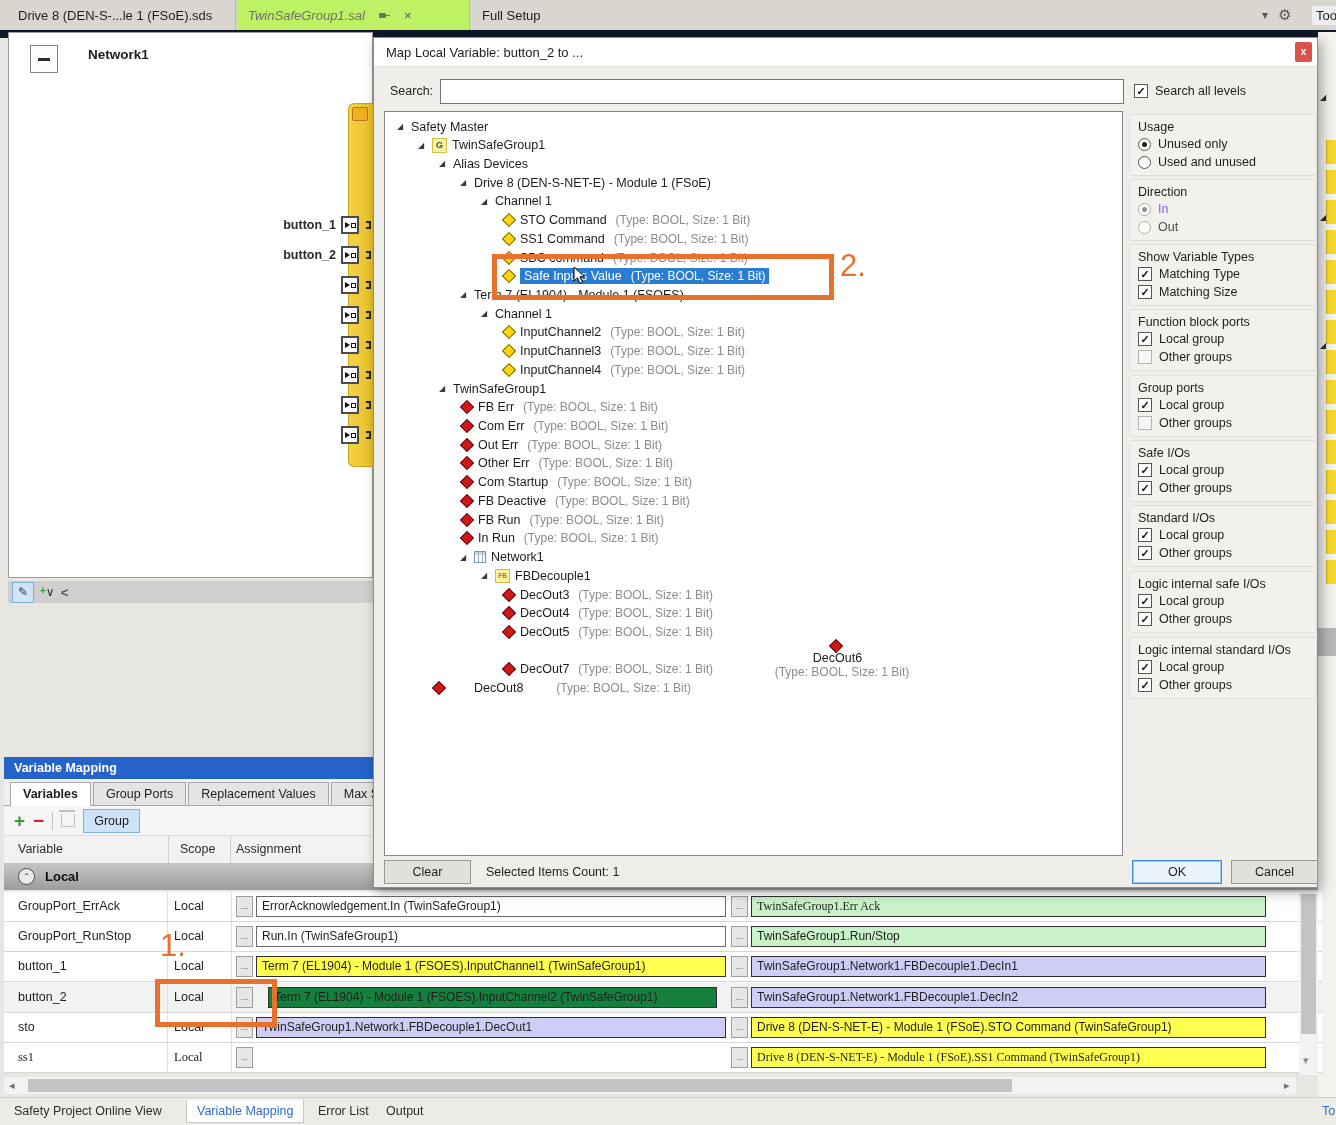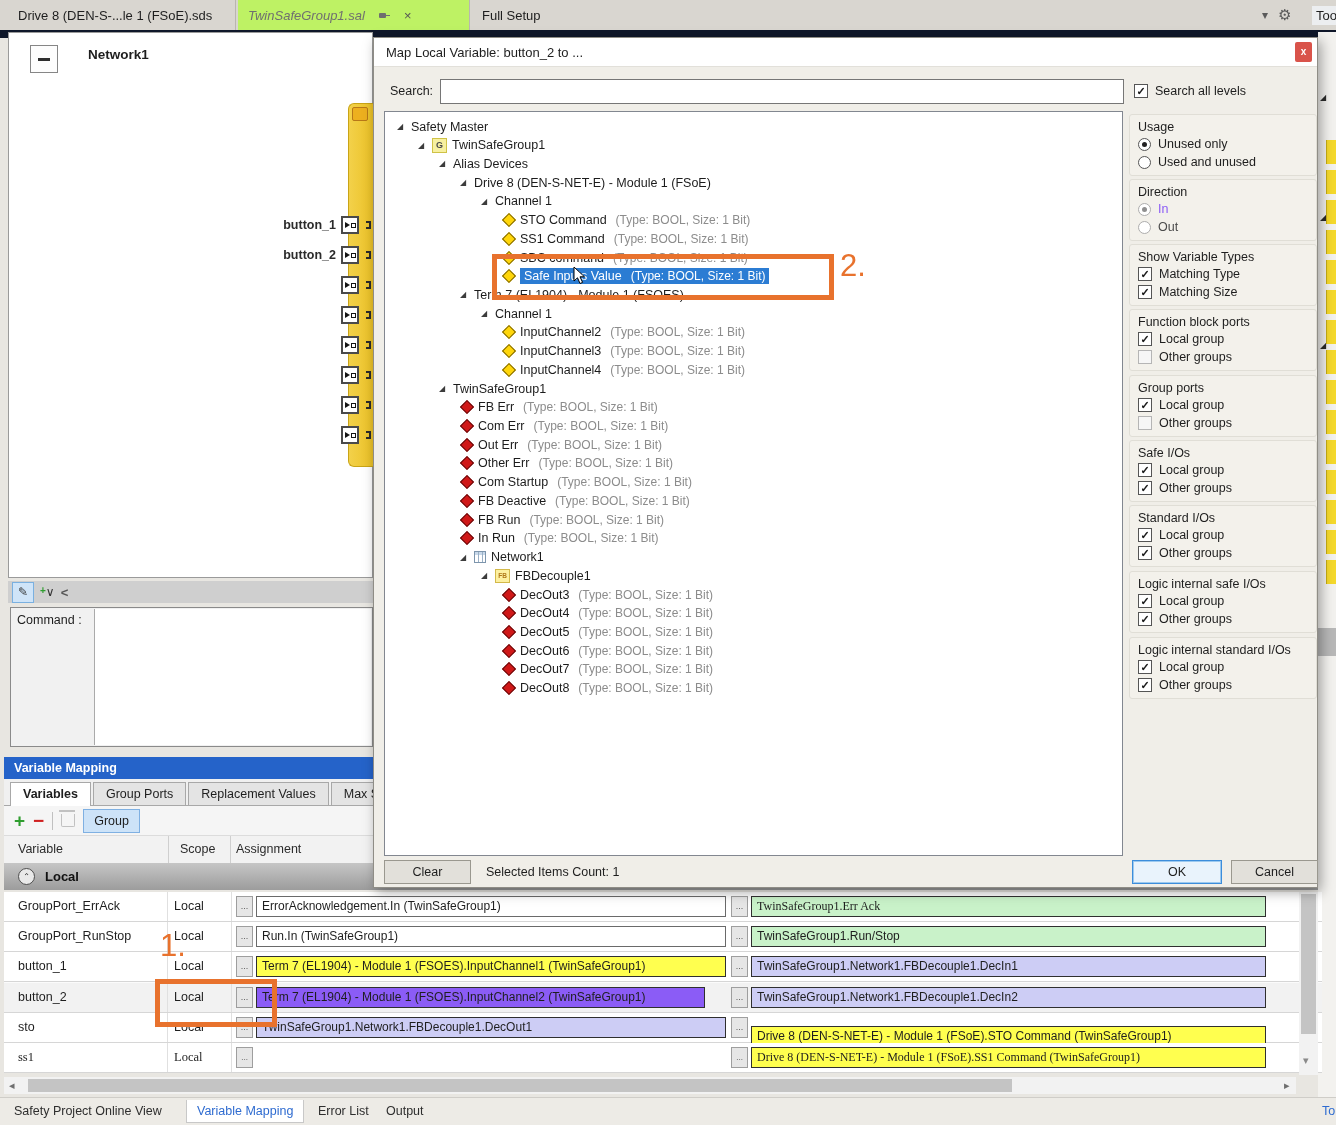--- a/index.html
+++ b/index.html
@@ -215,24 +215,20 @@
         <span class="tri"></span>
         <span class="sq"></span>
       </div>
       <div class="abs cmark" style="left: 366px; top: 431px;"></div>
     </div>
   <div class="abs edit-toolbar">
     <span class="et-ic1">✎</span>
     <span class="et-ic2"><span class="plus">+</span>∨</span>
     <span class="et-ic3">&lt;</span>
   </div>
-  <div class="abs command-box">
-    <span class="cmd-label">Command :</span>
-    <div class="cmd-area"></div>
-  </div>
 
   <div class="abs vm-title" id="vmTitle" style="background: linear-gradient(90deg, rgb(37, 99, 201), rgb(37, 99, 201) 60%, rgb(46, 111, 214));">
       <span>Variable Mapping</span>
     </div>
   <div class="abs vm-tabs" id="vmTabs">
       <span class="vm-tab sel">Variables</span>
       <span class="vm-tab">Group Ports</span>
       <span class="vm-tab">Replacement Values</span>
       <span class="vm-tab">Max S</span>
     </div>
@@ -284,33 +280,33 @@
         <span class="map-field" style="left: 252px; width: 470px; background: rgb(255, 255, 79);">Term 7 (EL1904) - Module 1 (FSOES).InputChannel1 (TwinSafeGroup1)</span>
         <span class="dots-btn" style="left: 727px;">...</span>
         <span class="map-field" style="left: 747px; width: 515px; background: rgb(205, 205, 245);">TwinSafeGroup1.Network1.FBDecouple1.DecIn1</span>
       </div>
       <div class="vm-row" style="top: 90.6px; background: rgb(242, 242, 242);">
         <span class="name">button_2</span>
         <span class="scope">Local</span>
         <span class="csep" style="left: 163px;"></span>
         <span class="csep" style="left: 227px;"></span>
         <span class="dots-btn" style="left: 232px;">...</span>
-        <span class="map-field" style="left: 252px; width: 449px; background: #8b5cf6;">Term 7 (EL1904) - Module 1 (FSOES).InputChannel2 (TwinSafeGroup1)</span>
+        <span class="map-field" style="left: 264px; width: 449px; background: #15803d;">Term 7 (EL1904) - Module 1 (FSOES).InputChannel2 (TwinSafeGroup1)</span>
         <span class="dots-btn" style="left: 727px;">...</span>
         <span class="map-field" style="left: 747px; width: 515px; background: rgb(205, 205, 245);">TwinSafeGroup1.Network1.FBDecouple1.DecIn2</span>
       </div>
       <div class="vm-row" style="top: 120.8px; background: rgb(255, 255, 255);">
         <span class="name">sto</span>
         <span class="scope">Local</span>
         <span class="csep" style="left: 163px;"></span>
         <span class="csep" style="left: 227px;"></span>
         <span class="dots-btn" style="left: 232px;">...</span>
         <span class="map-field" style="left: 252px; width: 470px; background: rgb(205, 205, 245);">TwinSafeGroup1.Network1.FBDecouple1.DecOut1</span>
         <span class="dots-btn" style="left: 727px;">...</span>
-        <span class="map-field" style="left: 747px; width: 515px; background: rgb(255, 255, 79); margin-top: 9px;">Drive 8 (DEN-S-NET-E) - Module 1 (FSoE).STO Command (TwinSafeGroup1)</span>
+        <span class="map-field" style="left: 747px; width: 515px; background: rgb(255, 255, 79);">Drive 8 (DEN-S-NET-E) - Module 1 (FSoE).STO Command (TwinSafeGroup1)</span>
       </div>
       <div class="vm-row" style="top: 151px; background: rgb(255, 255, 255); font-family: Liberation Serif, serif;">
         <span class="name">ss1</span>
         <span class="scope">Local</span>
         <span class="csep" style="left: 163px;"></span>
         <span class="csep" style="left: 227px;"></span>
         <span class="dots-btn" style="left: 232px;">...</span>
         <span class="dots-btn" style="left: 727px;">...</span>
         <span class="map-field" style="left: 747px; width: 515px; background: rgb(255, 255, 79);">Drive 8 (DEN-S-NET-E) - Module 1 (FSoE).SS1 Command (TwinSafeGroup1)</span>
       </div>
@@ -473,31 +469,31 @@
         <div class="t-row" style="top: 491.72px; padding-left: 117px;">
           <span class="dr"></span>
           <span class="t-name">DecOut4</span>
           <span class="t-type">(Type: BOOL, Size: 1 Bit)</span>
         </div>
         <div class="t-row" style="top: 510.44px; padding-left: 117px;">
           <span class="dr"></span>
           <span class="t-name">DecOut5</span>
           <span class="t-type">(Type: BOOL, Size: 1 Bit)</span>
         </div>
-        <div class="t-row" style="top: 529.16px; padding-left: 117px;">
+        <div class="t-row" style="top: 529.16px; padding-left: 84px; flex-direction: column;">
           <span class="dr"></span>
           <span class="t-name">DecOut6</span>
           <span class="t-type">(Type: BOOL, Size: 1 Bit)</span>
         </div>
         <div class="t-row" style="top: 547.88px; padding-left: 117px;">
           <span class="dr"></span>
           <span class="t-name">DecOut7</span>
           <span class="t-type">(Type: BOOL, Size: 1 Bit)</span>
         </div>
-        <div class="t-row" style="top: 566.6px; padding-left: 117px;">
+        <div class="t-row" style="top: 566.6px; padding-left: 47px; gap: 24px;">
           <span class="dr"></span>
           <span class="t-name">DecOut8</span>
           <span class="t-type">(Type: BOOL, Size: 1 Bit)</span>
         </div>
       </div>
     <div id="filters"></div>
     <div class="d-footer-btn" style="left:10px;top:822px;width:87px;">Clear</div>
     <span class="d-count">Selected Items Count: 1</span>
     <div class="d-footer-btn ok-btn" style="left:758px;top:822px;width:90px;">OK</div>
     <div class="d-footer-btn" style="left:857px;top:822px;width:87px;">Cancel</div>

